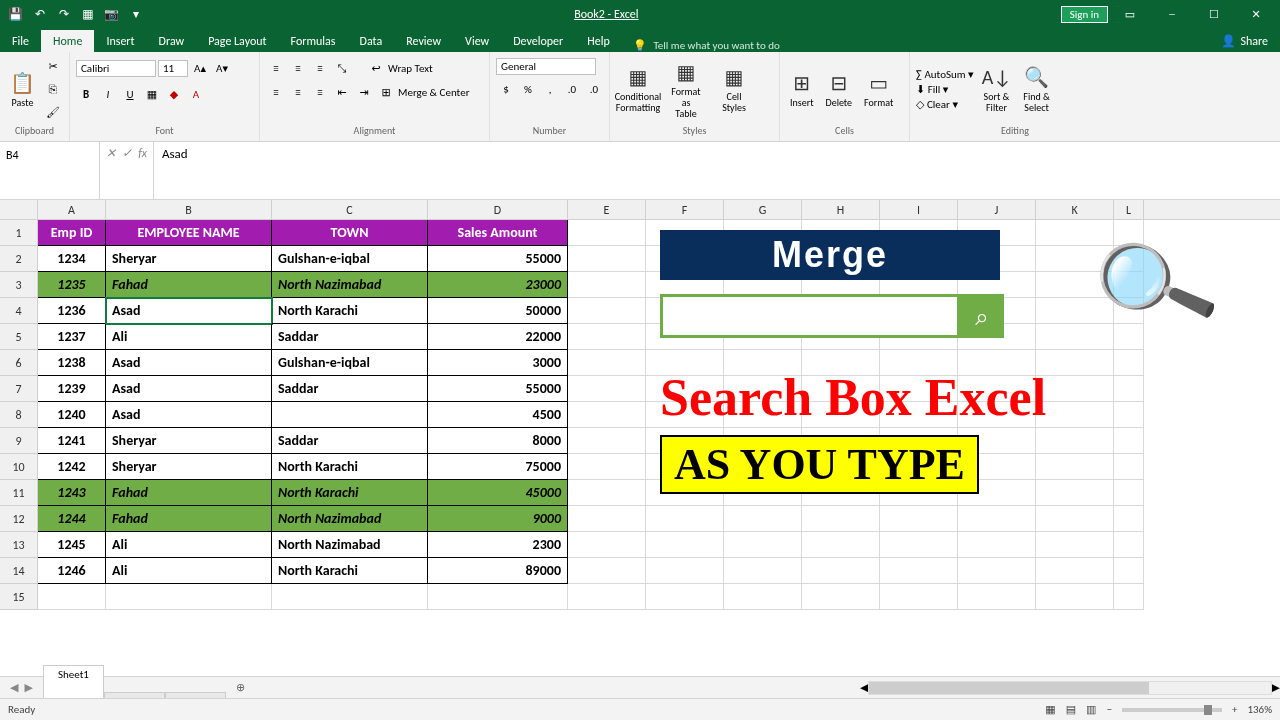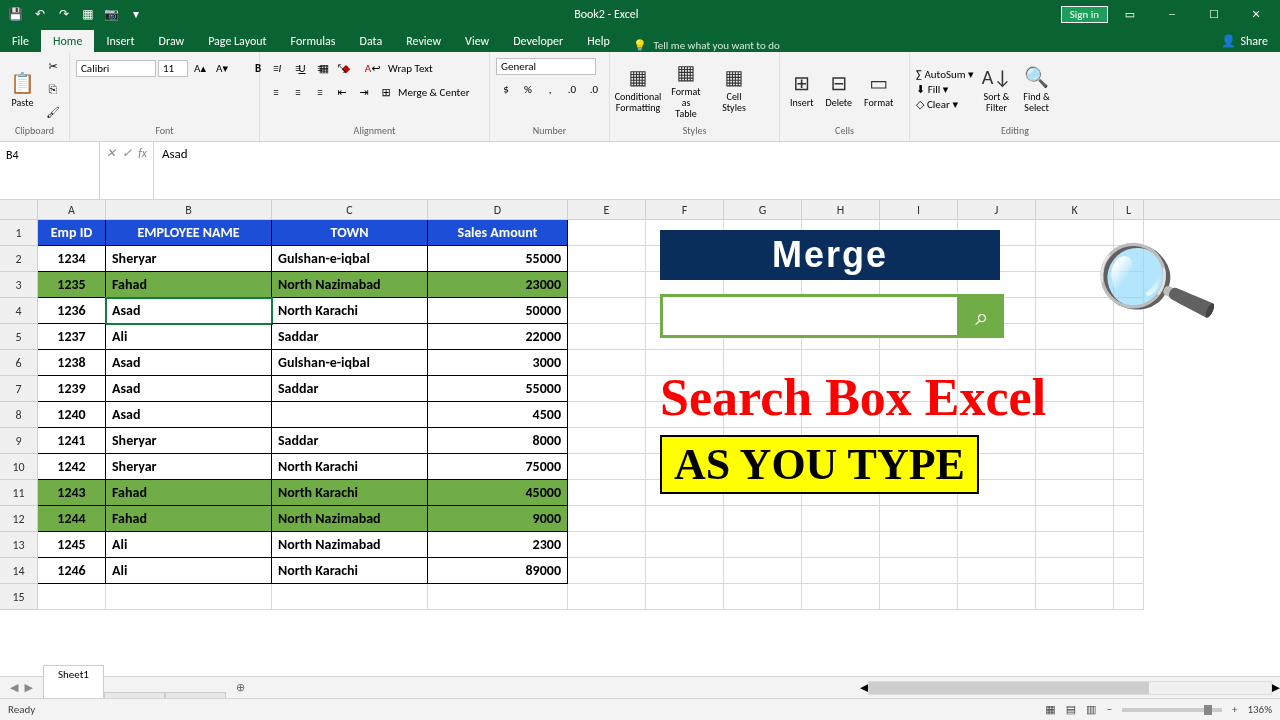--- a/index.html
+++ b/index.html
@@ -2,21 +2,21 @@
 <html><head>
 <meta charset="utf-8">
 <style>
 * { margin: 0; padding: 0; box-sizing: border-box; font-family: "Segoe UI", Calibri, Arial, sans-serif; }
 body { background: #fff; overflow: hidden; width: 1280px; height: 720px; position: relative; }
 
 
 .titlebar { background: #0a6332; height: 28px; display: flex; align-items: center; color: #fff; font-size: 11px; }
 .qat { display: flex; gap: 8px; padding: 0 8px; align-items: center; }
 .qat span { width: 16px; height: 16px; display: inline-flex; align-items: center; justify-content: center; color: #fff; font-size: 12px; }
-.title-center { flex: 1; text-align: center; font-size: 12px; }
+.title-center { flex: 1; text-align: center; font-size: 12px; text-decoration: underline; }
 .title-right { display: flex; gap: 2px; padding-right: 4px; align-items: center; }
 .signin { background: #1d9e5a; border: 1px solid #fff; padding: 1px 8px; font-size: 11px; }
 .win-btn { width: 40px; height: 24px; display: flex; align-items: center; justify-content: center; font-size: 11px; }
 
 
 .menutabs { background: #0a6332; height: 24px; display: flex; align-items: flex-end; color: #fff; font-size: 12px; }
 .menutabs .tab { padding: 4px 12px; cursor: pointer; }
 .menutabs .tab.file { background: #0a6332; }
 .menutabs .tab.active { background: #f3f3f3; color: #0a6332; }
 .tellme { flex: 1; display: flex; align-items: center; gap: 6px; padding-left: 12px; color: #d0e8d8; font-size: 11px; }
@@ -49,23 +49,23 @@
 .grid-wrap { position: relative; height: 510px; overflow: hidden; }
 .colheads { display: flex; height: 20px; background: #f0f0f0; border-bottom: 1px solid #d0d0d0; }
 .rowhead-corner { width: 38px; border-right: 1px solid #d0d0d0; background: #f0f0f0; }
 .colhead { border-right: 1px solid #d0d0d0; text-align: center; font-size: 12px; color: #333; line-height: 20px; background: #f0f0f0; }
 .grid-body { display: flex; }
 .rowheads { width: 38px; }
 .rowhead { height: 26px; border-bottom: 1px solid #d0d0d0; border-right: 1px solid #d0d0d0; text-align: center; font-size: 12px; color: #333; line-height: 26px; background: #f0f0f0; }
 .cells { position: relative; flex: 1; }
 .row { display: flex; height: 26px; }
 .cell { border-right: 1px solid #d9d9d9; border-bottom: 1px solid #d9d9d9; padding: 2px 6px; font-size: 14px; font-family: Calibri, Arial; display: flex; align-items: center; overflow: hidden; }
-.cell.header { background: #1d4ed8; color: #fff; font-weight: bold; border-color: #000; }
+.cell.header { background: #a21caf; color: #fff; font-weight: bold; border-color: #000; }
 .cell.data { border-color: #000; }
-.cell.highlight { background: #70ad47; }
+.cell.highlight { background: #70ad47; font-style: italic; }
 .cell.center { justify-content: center; }
 .cell.right { justify-content: flex-end; }
 .cell.bold { font-weight: bold; }
 .cell.selected { outline: 2px solid #107c41; outline-offset: -1px; }
 
 
 .overlay { position: absolute; left: 660px; top: 30px; width: 570px; }
 .search-title-box { background: #0a2e5c; color: #fff; text-align: center; font-size: 36px; font-weight: bold; padding: 4px 20px; font-family: Arial; letter-spacing: 2px; width: 340px; }
 .search-bar-img { margin-top: 14px; display: flex; align-items: center; }
 .search-bar-field { width: 300px; height: 44px; border: 3px solid #70ad47; background: #fff; }
@@ -146,21 +146,21 @@
       <div style="display:flex;flex-direction:column;gap:3px">
         <span class="small-btn">✂</span>
         <span class="small-btn">⎘</span>
         <span class="small-btn">🖌</span>
       </div>
     </div>
     <div class="rgroup-label">Clipboard</div>
   </div>
 
   <div class="rgroup" style="width:190px">
-    <div class="rgroup-body" style="flex-direction:row;align-items:flex-start;gap:16px;padding-top:4px">
+    <div class="rgroup-body" style="flex-direction:column;align-items:flex-start;gap:6px;padding-top:4px">
       <div class="font-row">
         <input class="font-select font-name" value="Calibri" style="">
         <input class="font-select font-size" value="11" style="">
         <span class="small-btn">A▴</span>
         <span class="small-btn">A▾</span>
       </div>
       <div class="font-row">
         <span class="small-btn">
             <b>B</b>
           </span>

